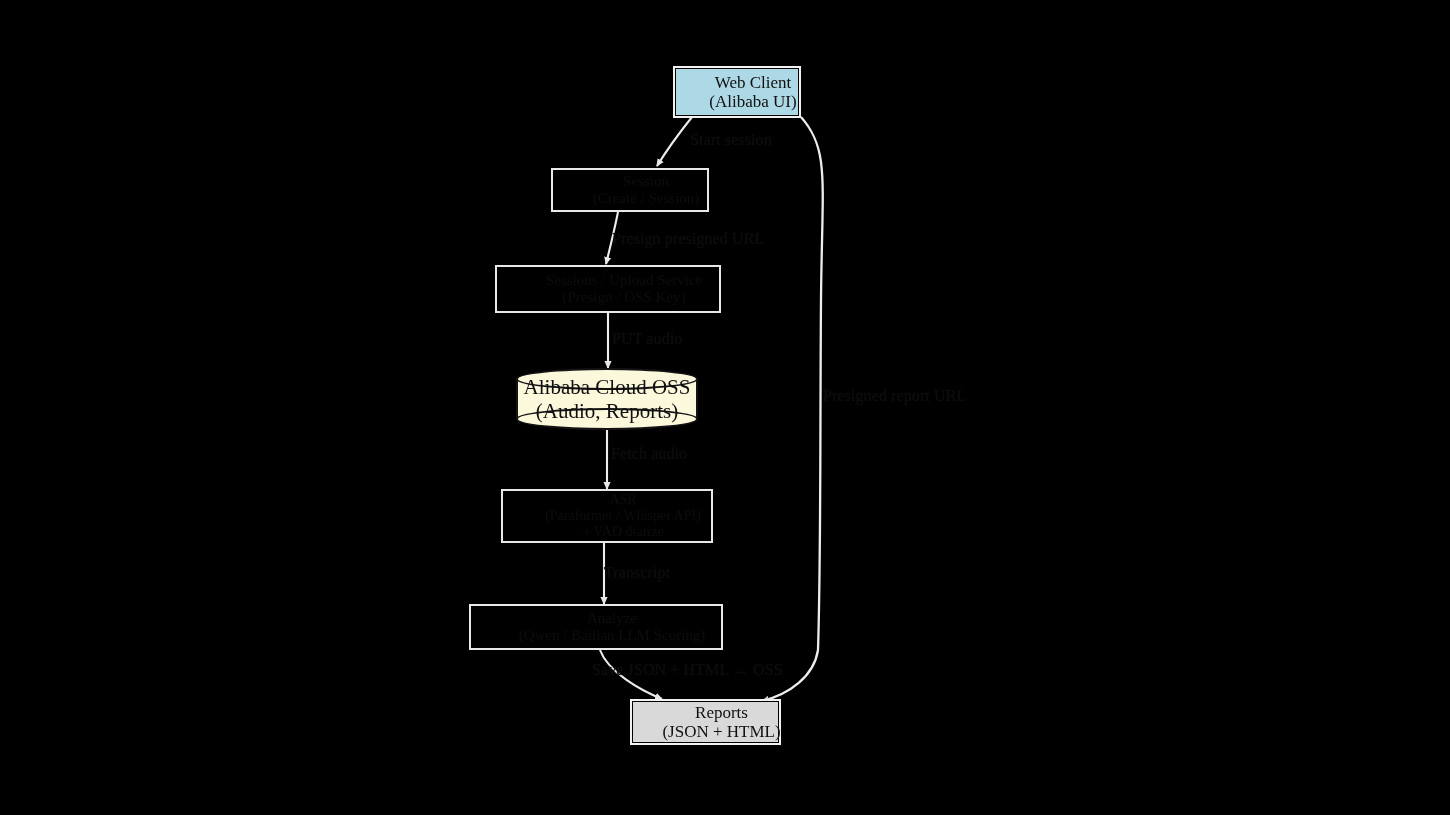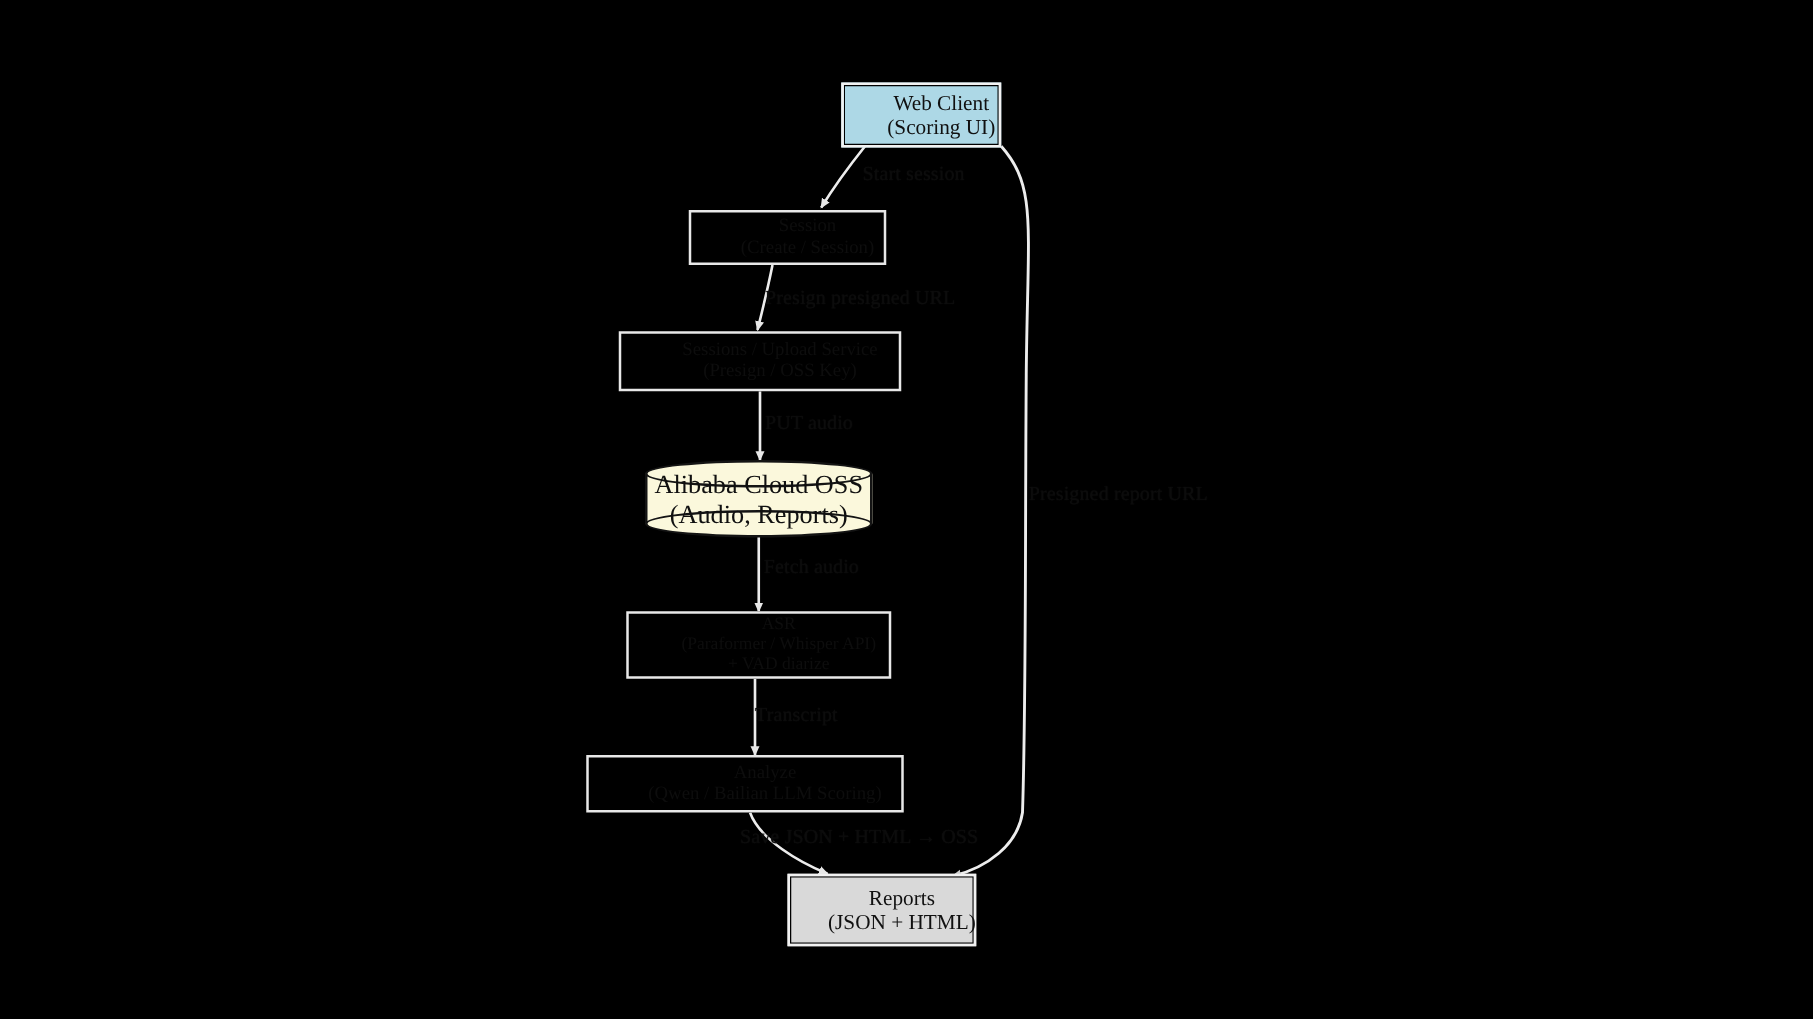--- a/index.html
+++ b/index.html
@@ -139,21 +139,21 @@
 
     <path d="M600,650 C608,672 640,690 662,699" stroke="#ededed" stroke-width="2.1" fill="none" marker-end="url(#ah)"></path>
 
     <path d="M801,117 C830,150 822,180 821,300
              C820,430 821,560 818,650
              C814,676 790,694 762,701" stroke="#ededed" stroke-width="2.3" fill="none" marker-end="url(#ahd)"></path>
   </svg>
 
   <div class="node box filled-blue" style="left:673px; top:66px; width:128px; height:52px;">
     <span class="ln">Web Client</span>
-    <span class="ln">(Scoring UI)</span>
+    <span class="ln">(Alibaba UI)</span>
   </div>
 
   <div class="node box" style="left:551px; top:168px; width:158px; height:44px; font-size:15px;">
     <span class="ln">Session</span>
     <span class="ln">(Create / Session)</span>
   </div>
 
   <div class="node box" style="left:495px; top:265px; width:226px; height:48px; font-size:15px;">
     <span class="ln">Sessions / Upload Service</span>
     <span class="ln">(Presign / OSS Key)</span>
@@ -173,21 +173,21 @@
     <span class="ln">ASR</span>
     <span class="ln">(Paraformer / Whisper API)</span>
     <span class="ln">+ VAD diarize</span>
   </div>
 
   <div class="node box" style="left:469px; top:604px; width:254px; height:46px; font-size:15px;">
     <span class="ln">Analyze</span>
     <span class="ln">(Qwen / Bailian LLM Scoring)</span>
   </div>
 
-  <div class="node box filled-gray" style="left:630px; top:699px; width:151px; height:58px;">
+  <div class="node box filled-gray" style="left:630px; top:699px; width:151px; height:46px;">
     <span class="ln">Reports</span>
     <span class="ln">(JSON + HTML)</span>
   </div>
 
   <div class="elabel" style="left:690px; top:131px;">Start session</div>
 
   <div class="elabel" style="left:612px; top:230px;">Presign presigned URL</div>
 
   <div class="elabel" style="left:612px; top:330px;">PUT audio</div>
 

